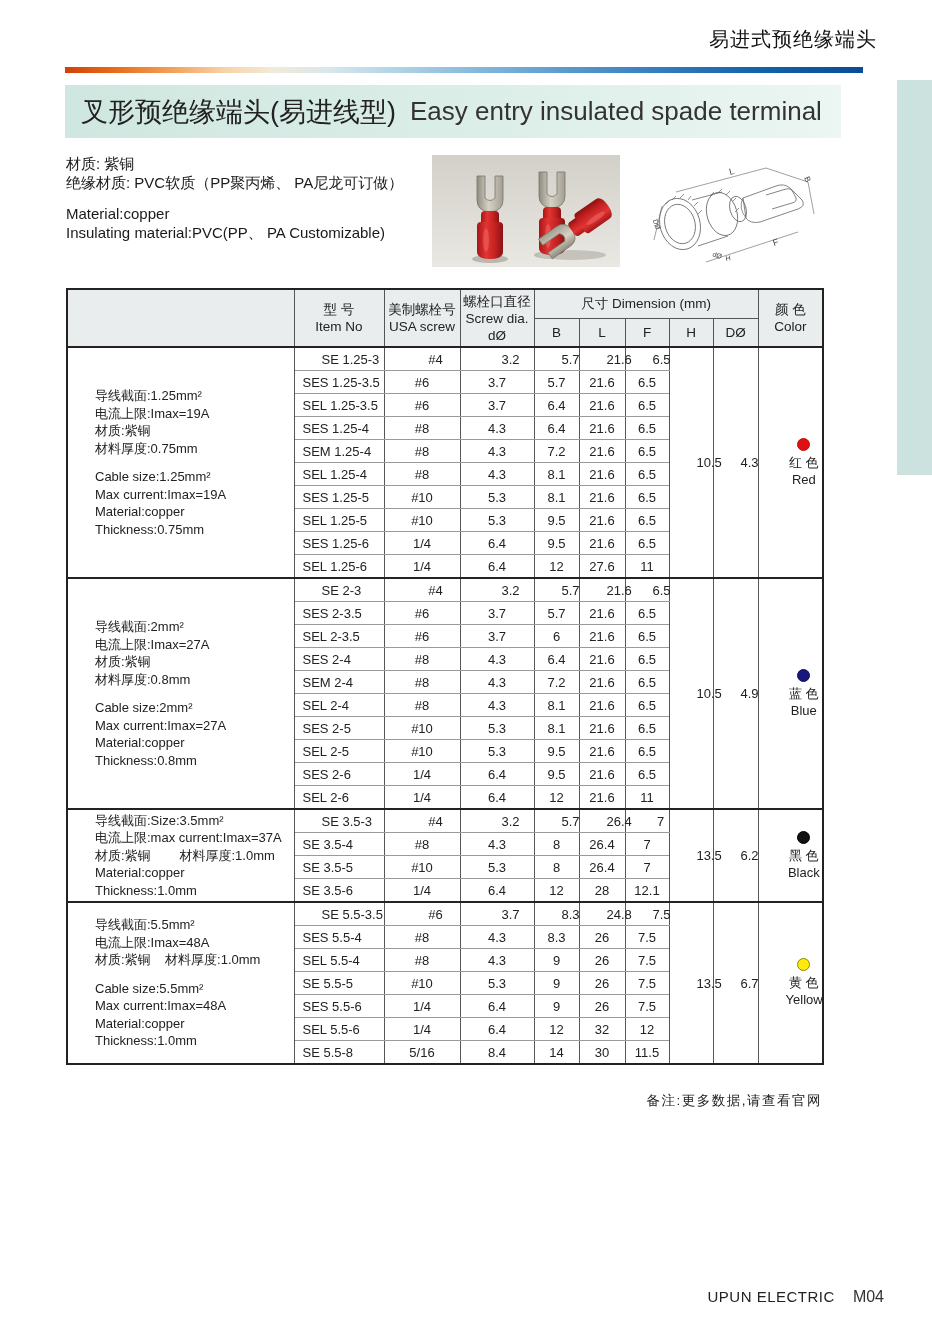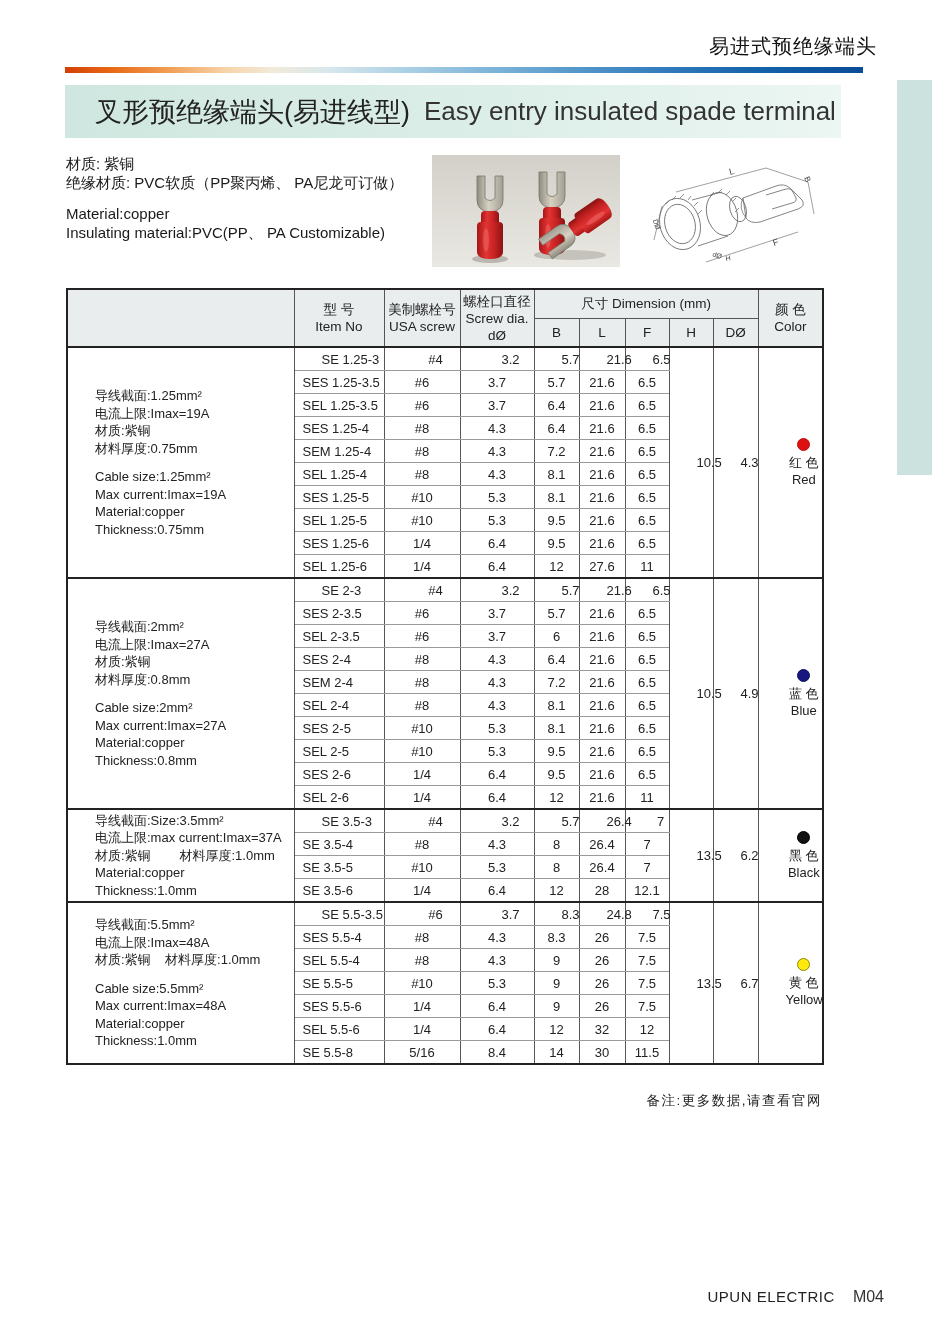--- a/index.html
+++ b/index.html
@@ -1,34 +1,34 @@
 <!DOCTYPE html>
 <html><head>
 <meta charset="utf-8">
 <style>
   html,body { margin:0; padding:0; background:#fff; }
   #page {
     position:relative; width:932px; height:1323px; background:#ffffff;
     font-family:"Liberation Sans","DejaVu Sans",sans-serif; color:#1a1a1a; overflow:hidden;
   }
   .header-right {
-    position:absolute; top:33px; right:55px; font-size:20px; color:#111; letter-spacing:1px;
+    position:absolute; top:26px; right:55px; font-size:20px; color:#111; letter-spacing:1px;
   }
   .gradient-bar {
     position:absolute; left:65px; top:67px; width:798px; height:6px;
     background:linear-gradient(90deg,#d34008 0%,#e86a15 6%,#f29e55 13%,#f7d3a8 20%,#f2ead8 26%,
       #d8e7ec 33%,#aed2e6 42%,#7fb5d9 53%,#4e92c8 66%,#2a74b8 78%,#1260a8 88%,#0a4c97 100%);
   }
   .side-strip {
     position:absolute; left:897px; top:80px; width:35px; height:395px; background:#cbe2de;
   }
   .title-bar {
     position:absolute; left:65px; top:85px; width:776px; height:53px;
     background:linear-gradient(90deg,#cfe7e0 0%,#dceee8 55%,#ecf6f2 100%);
-    display:flex; align-items:center; padding-left:30px; box-sizing:border-box;
+    display:flex; align-items:center; padding-left:16px; box-sizing:border-box;
   }
   .title-cn { font-size:27px; color:#222; }
   .title-en { font-size:26px; color:#333; margin-left:14px; }
   .materials { position:absolute; left:66px; top:154px; font-size:15px; line-height:19px; color:#1a1a1a; }
   .materials .mline { white-space:pre-wrap; }
   .materials .mline.blank { height:12px; }
   .photo-box { position:absolute; left:432px; top:155px; width:188px; height:112px; }
   .drawing-box { position:absolute; left:648px; top:162px; width:168px; height:103px; }
 
   table.tbl {

